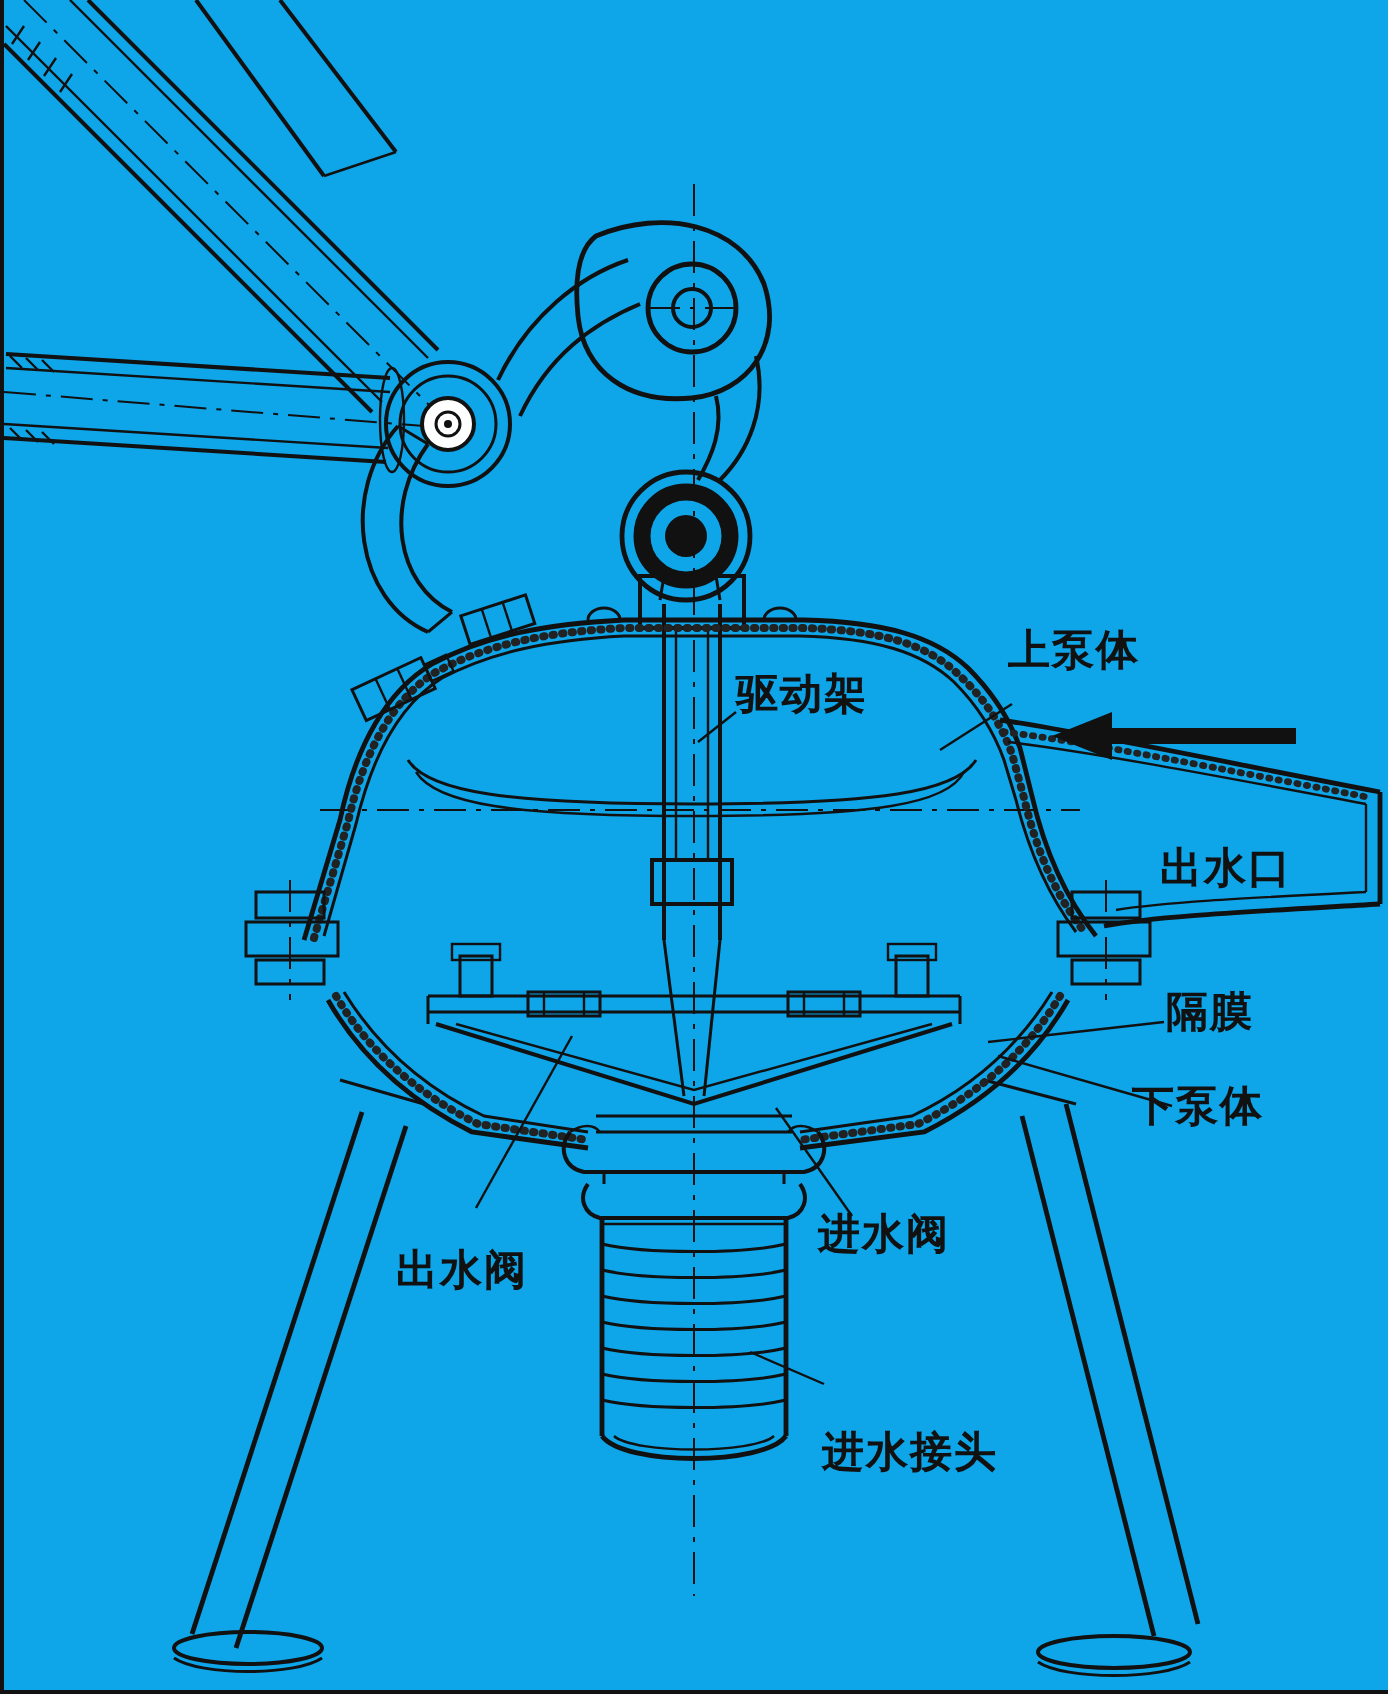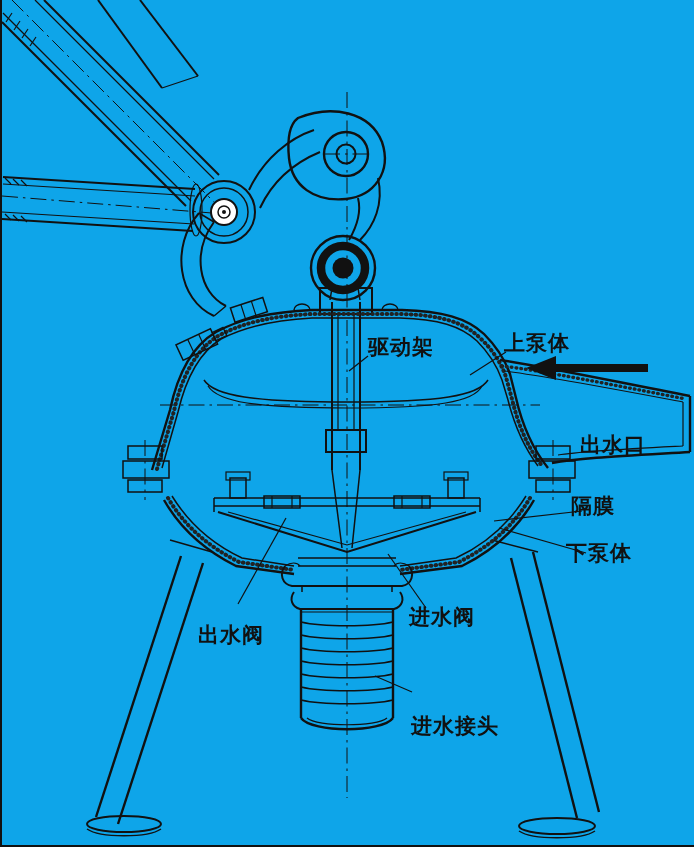--- a/index.html
+++ b/index.html
@@ -214,21 +214,21 @@
     <path class="w1" d="M504 352 L468 375"></path>
     <path class="w1" d="M580 511 L492 521"></path>
     <path class="w1" d="M584 553 L497 528"></path>
     <path class="w1" d="M236 604 L284 518"></path>
     <path class="w1" d="M424 608 L386 554"></path>
     <path class="w1" d="M410 692 L373 676"></path>
   </g>
 </svg>
 
 <div class="label" style="left:366px;top:337px">驱动架</div>
-<div class="label" style="left:502px;top:333px">上泵体</div>
-<div class="label" style="left:578px;top:435px">出水口</div>
-<div class="label" style="left:569px;top:496px">隔膜</div>
+<div class="label" style="left:502px;top:315px">上泵体</div>
+<div class="label" style="left:578px;top:424px">出水口</div>
+<div class="label" style="left:581px;top:496px">隔膜</div>
 <div class="label" style="left:564px;top:543px">下泵体</div>
 <div class="label" style="left:196px;top:625px">出水阀</div>
 <div class="label" style="left:407px;top:607px">进水阀</div>
 <div class="label" style="left:409px;top:716px">进水接头</div>
 
 </div>
 
 </body></html>

